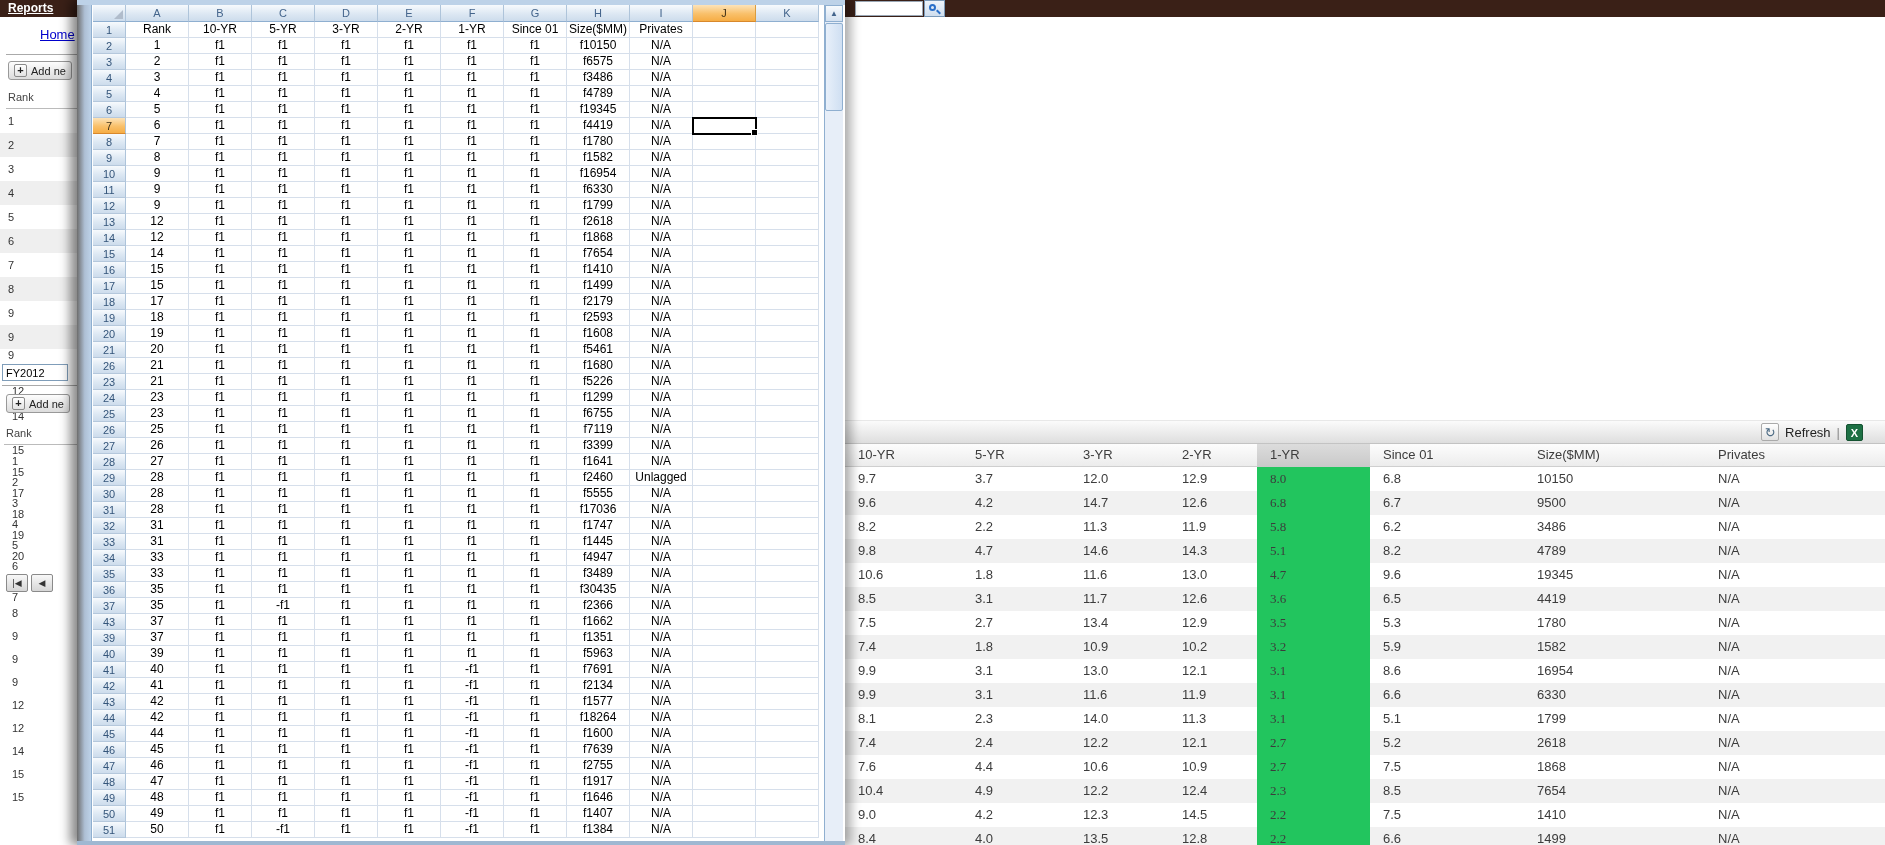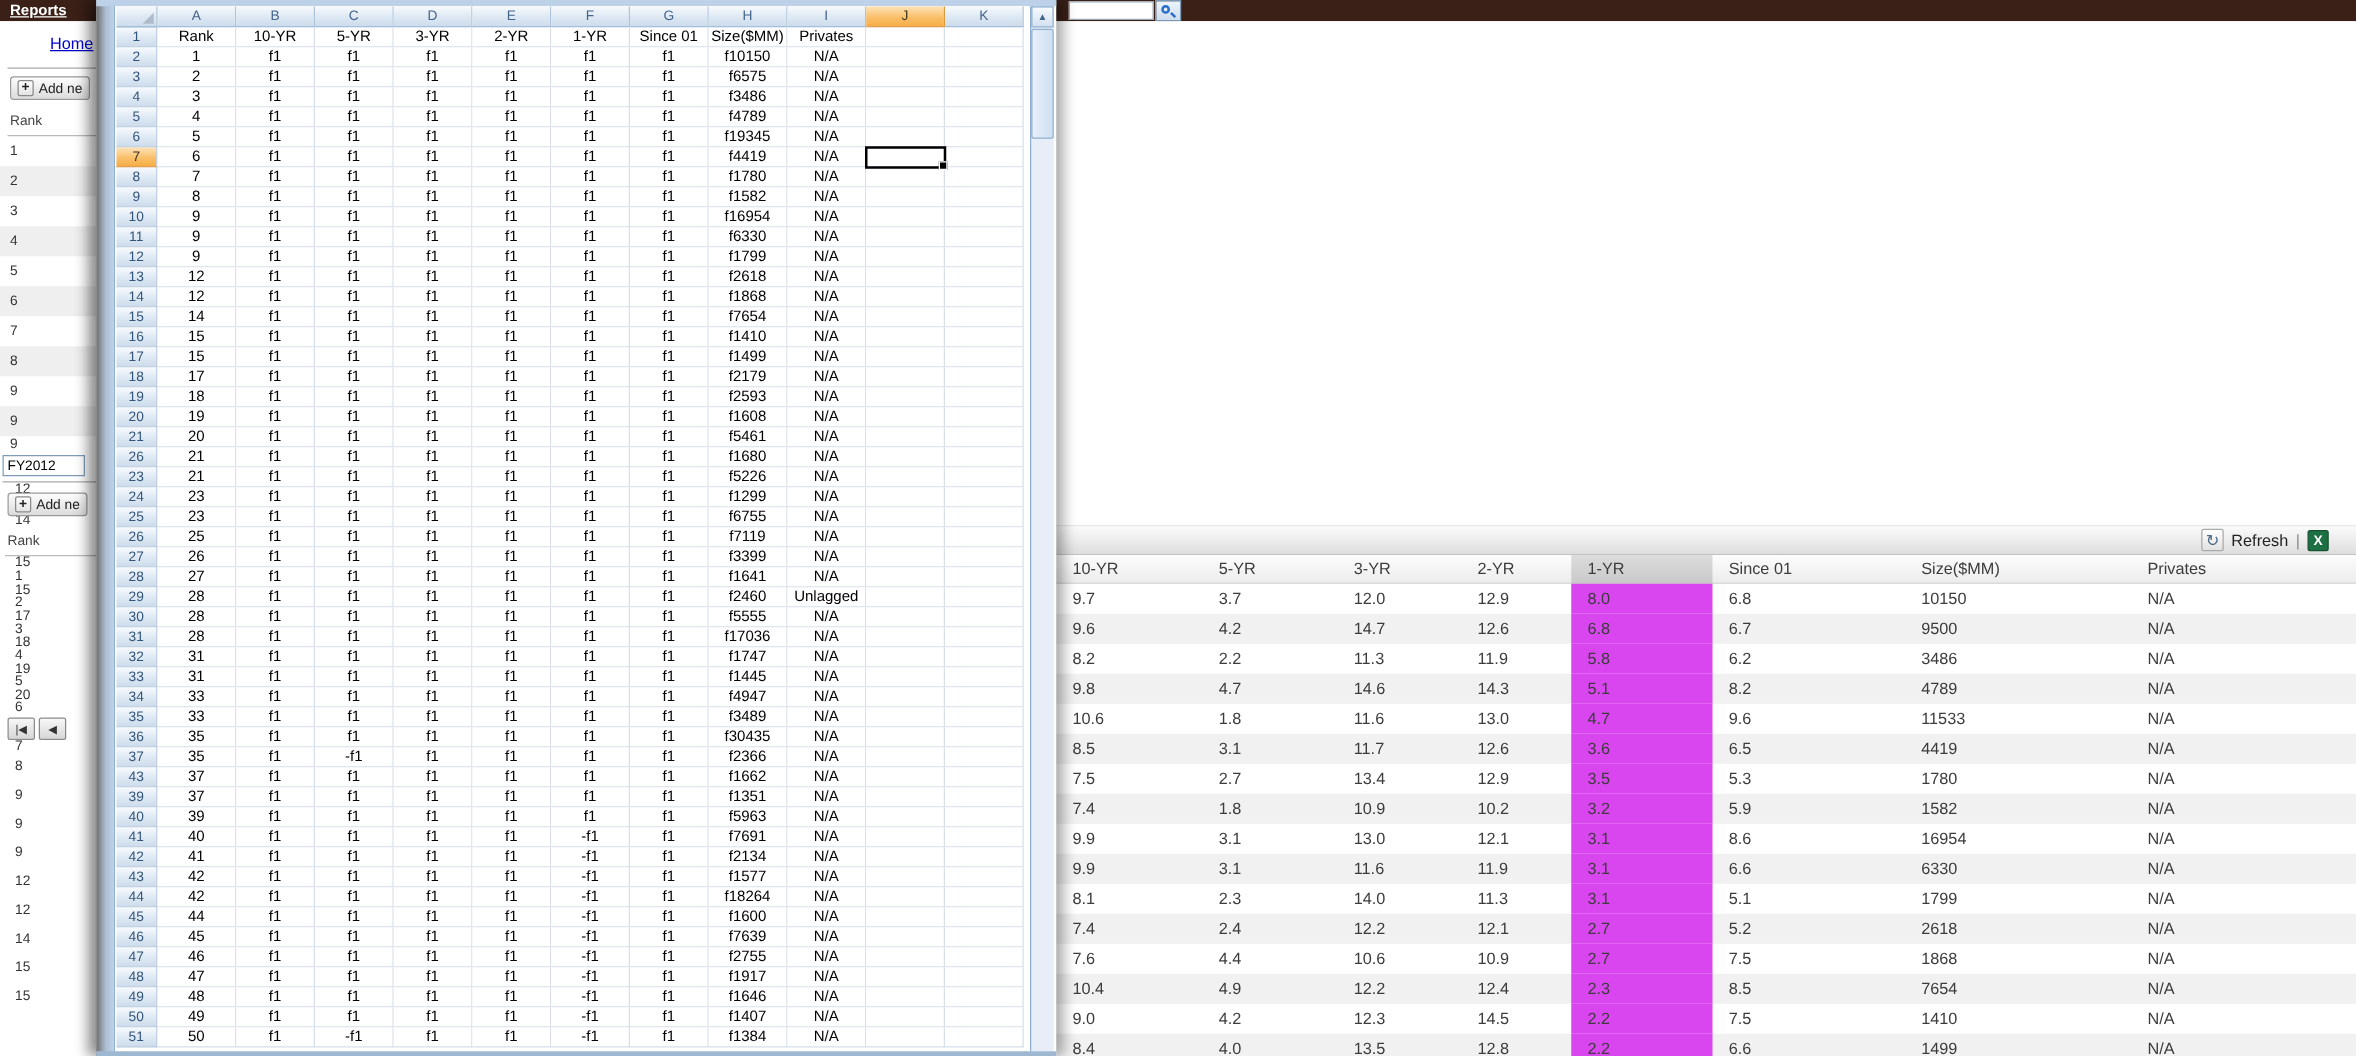--- a/index.html
+++ b/index.html
@@ -107,21 +107,21 @@
   .rp-cell { height:24px; line-height:23px; padding-left:13px; white-space:nowrap; overflow:hidden; }
   .rp-hcell:nth-child(1), .rp-cell:nth-child(1) { width:117px; flex:0 0 117px; }
   .rp-hcell:nth-child(2), .rp-cell:nth-child(2) { width:108px; flex:0 0 108px; }
   .rp-hcell:nth-child(3), .rp-cell:nth-child(3) { width:99px;  flex:0 0 99px; }
   .rp-hcell:nth-child(4), .rp-cell:nth-child(4) { width:88px;  flex:0 0 88px; }
   .rp-hcell:nth-child(5), .rp-cell:nth-child(5) { width:113px; flex:0 0 113px; }
   .rp-hcell:nth-child(6), .rp-cell:nth-child(6) { width:154px; flex:0 0 154px; }
   .rp-hcell:nth-child(7), .rp-cell:nth-child(7) { width:181px; flex:0 0 181px; }
   .rp-hcell:nth-child(8), .rp-cell:nth-child(8) { width:167px; flex:0 0 167px; }
   .rp-hcell:nth-child(5) { background:linear-gradient(#dcdcdc,#c9c9c9); }
-  .rp-cell:nth-child(5) { background:#d946ef; }
+  .rp-cell:nth-child(5) { background:#22c55e;font-family:Liberation Serif, serif; }
 </style>
 </head>
 <body>
 
 <div id="topbar" class="abs">
   <span class="title">Reports</span>
   <input id="search-box" value="" style="">
   <span id="search-btn">
     <span class="mag"></span>
     <span class="mag-handle"></span>
@@ -1062,21 +1062,21 @@
           <div class="rp-cell">N/A</div>
         </div>
         <div class="rp-row">
 
       <div class="rp-cell">10.6</div>
           <div class="rp-cell">1.8</div>
           <div class="rp-cell">11.6</div>
           <div class="rp-cell">13.0</div>
           <div class="rp-cell">4.7</div>
           <div class="rp-cell">9.6</div>
-          <div class="rp-cell">11533</div>
+          <div class="rp-cell">19345</div>
           <div class="rp-cell">N/A</div>
         </div>
         <div class="rp-row">
 
       <div class="rp-cell">8.5</div>
           <div class="rp-cell">3.1</div>
           <div class="rp-cell">11.7</div>
           <div class="rp-cell">12.6</div>
           <div class="rp-cell">3.6</div>
           <div class="rp-cell">6.5</div>

